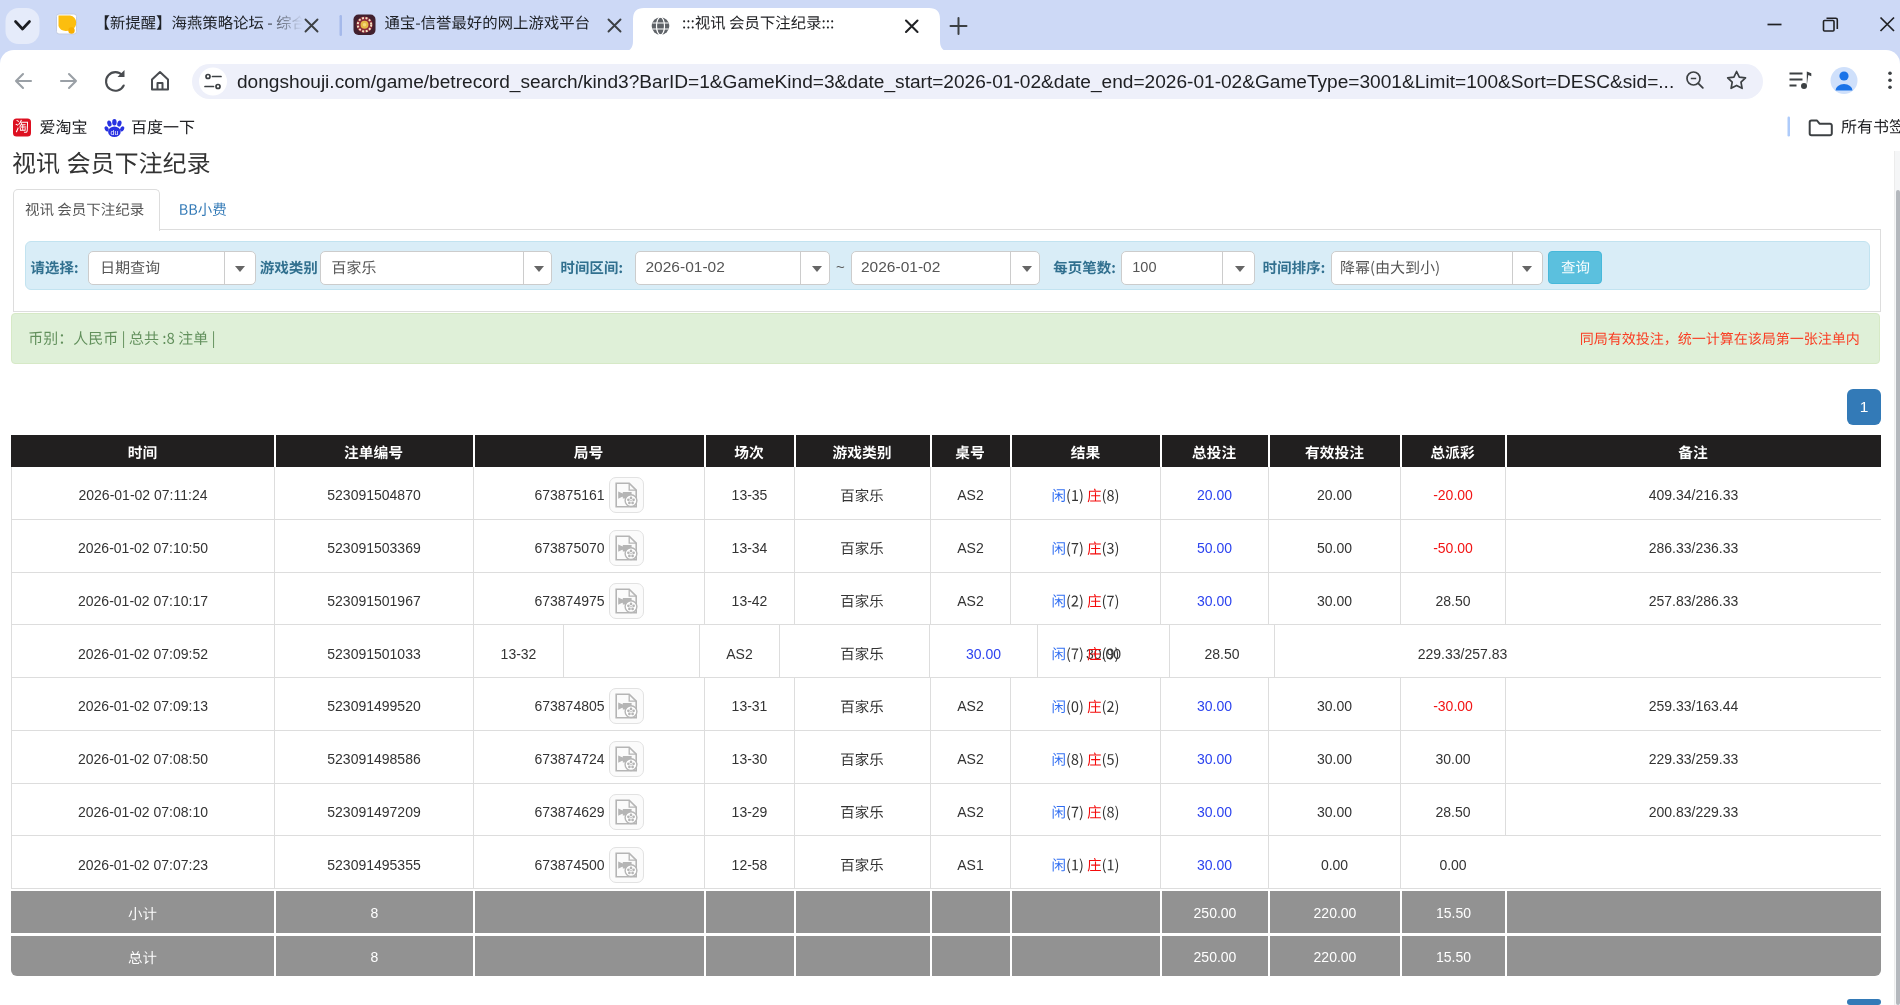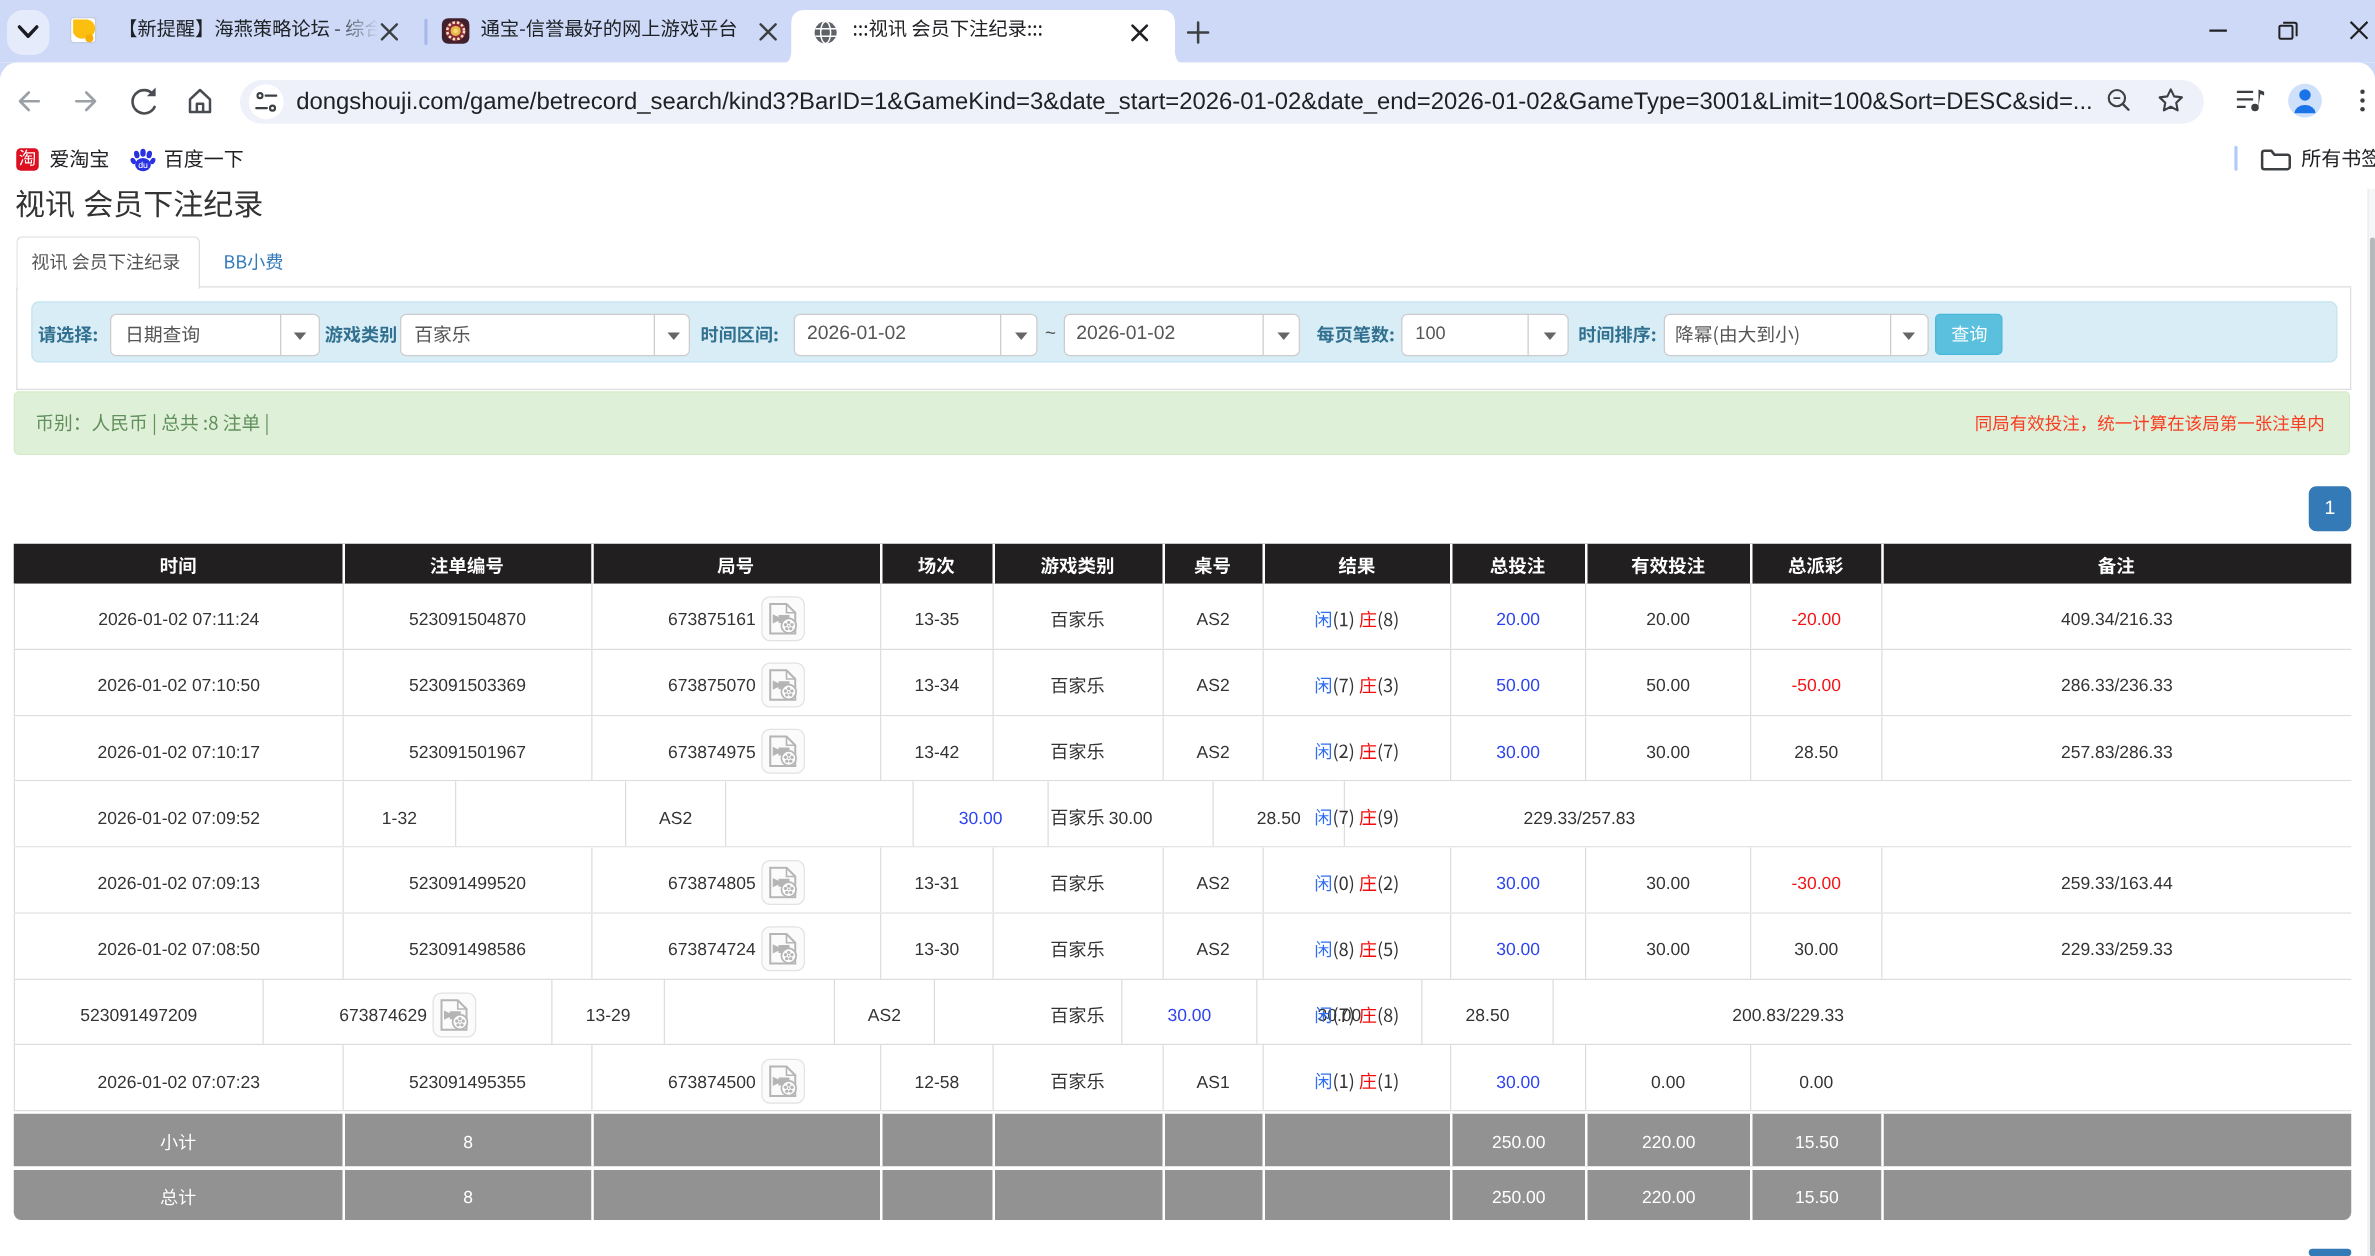--- a/index.html
+++ b/index.html
@@ -248,21 +248,22 @@
       <div class="c" style="width:136px"></div>
       <div class="c" style="width:80px">AS2</div>
       <div class="c" style="width:150px"></div>
       <div class="c blue" style="width:108px">30.00</div>
       <div class="c" style="width:132px">30.00</div>
       <div class="c" style="width:105px">28.50</div>
       <div class="c" style="width:376px">257.83/286.33</div>
     </div>
     <div class="row drow">
       <div class="c" style="width:263px">2026-01-02 07:09:52</div>
-      <div class="c" style="width:90px">1-32</div>
+      <div class="c" style="width:199px">523091501033</div>
+      <div class="c" style="width:90px">13-32</div>
       <div class="c" style="width:136px"></div>
       <div class="c" style="width:80px">AS2</div>
       <div class="c" style="width:150px"></div>
       <div class="c blue" style="width:108px">30.00</div>
       <div class="c" style="width:132px">30.00</div>
       <div class="c" style="width:105px">28.50</div>
       <div class="c" style="width:376px">229.33/257.83</div>
     </div>
     <div class="row drow">
       <div class="c" style="width:263px">2026-01-02 07:09:13</div>
@@ -314,20 +315,21 @@
       <div class="c" style="width:90px">13-30</div>
       <div class="c" style="width:136px"></div>
       <div class="c" style="width:80px">AS2</div>
       <div class="c" style="width:150px"></div>
       <div class="c blue" style="width:108px">30.00</div>
       <div class="c" style="width:132px">30.00</div>
       <div class="c" style="width:105px">30.00</div>
       <div class="c" style="width:376px">229.33/259.33</div>
     </div>
     <div class="row drow">
+      <div class="c" style="width:263px">2026-01-02 07:08:10</div>
       <div class="c" style="width:199px">523091497209</div>
       <div class="c" style="width:231px">673874629<span class="vbtn">
           <svg width="26" height="26" viewBox="0 0 26 26" fill="none" stroke="#b5b5b5" stroke-width="1.6">
             <path d="M3.2 1.2 H16.2 L23.2 8.2 V24.8 H3.2 Z"></path>
             <path d="M16.2 1.2 V8.2 H23.2" stroke-width="1.3"></path>
             <path d="M9.8 11.6 L5.2 9.4 V16.8 L9.8 14.6 Z M9.8 9.9 H18.6 V16.4 H9.8 Z" fill="#b5b5b5" stroke="none"></path>
             <circle cx="18" cy="18.6" r="5.9" fill="#fff" stroke="#b5b5b5" stroke-width="1.4"></circle>
             <g fill="#b5b5b5" stroke="none">
               <circle cx="18" cy="15.9" r="1.35"></circle>
               <circle cx="20.6" cy="17.8" r="1.35"></circle>

